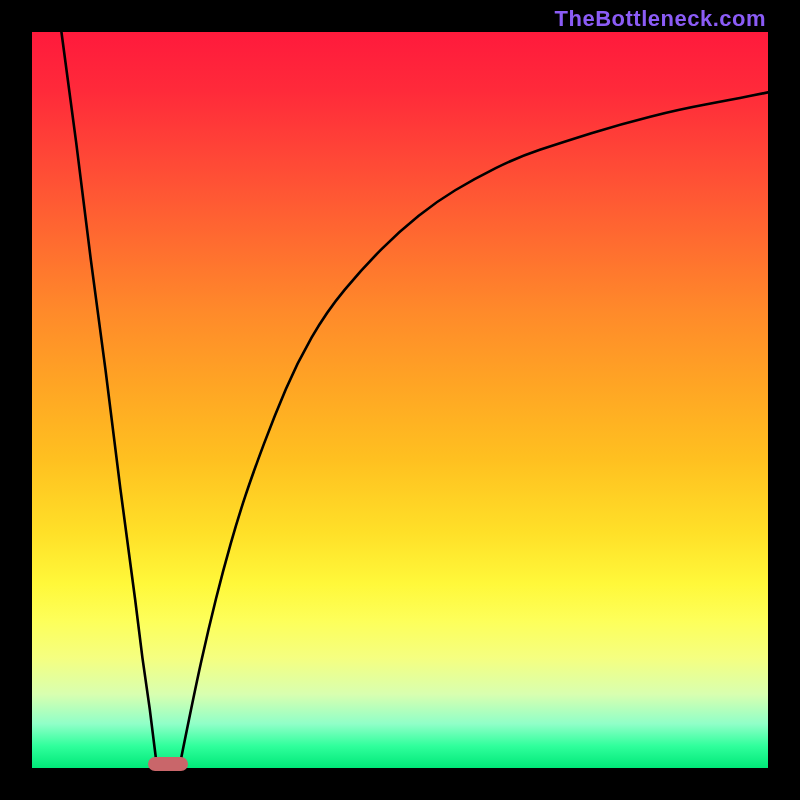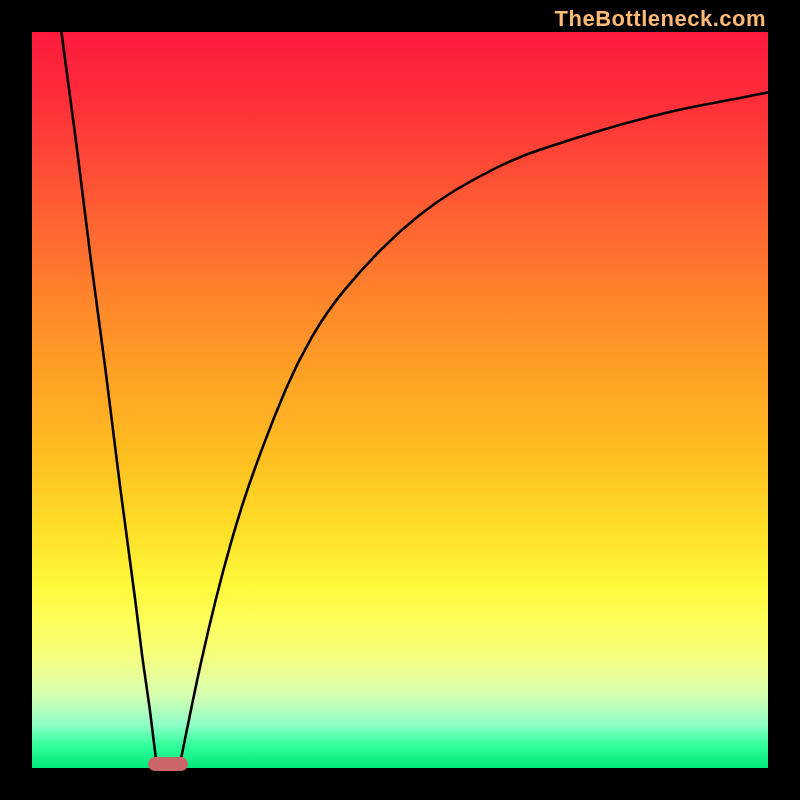--- a/index.html
+++ b/index.html
@@ -34,21 +34,21 @@
         #00e878 100%
       );
     }
     .watermark {
       position: absolute;
       top: 6px;
       right: 34px;
       font-family: Arial, Helvetica, sans-serif;
       font-size: 22px;
       font-weight: 600;
-      color: #fdba74;
+      color: #8b5cf6;
       letter-spacing: 0.5px;
     }
     .curve {
       position: absolute;
       left: 0; top: 0;
       width: 736px;
       height: 736px;
       pointer-events: none;
     }
     .marker {

